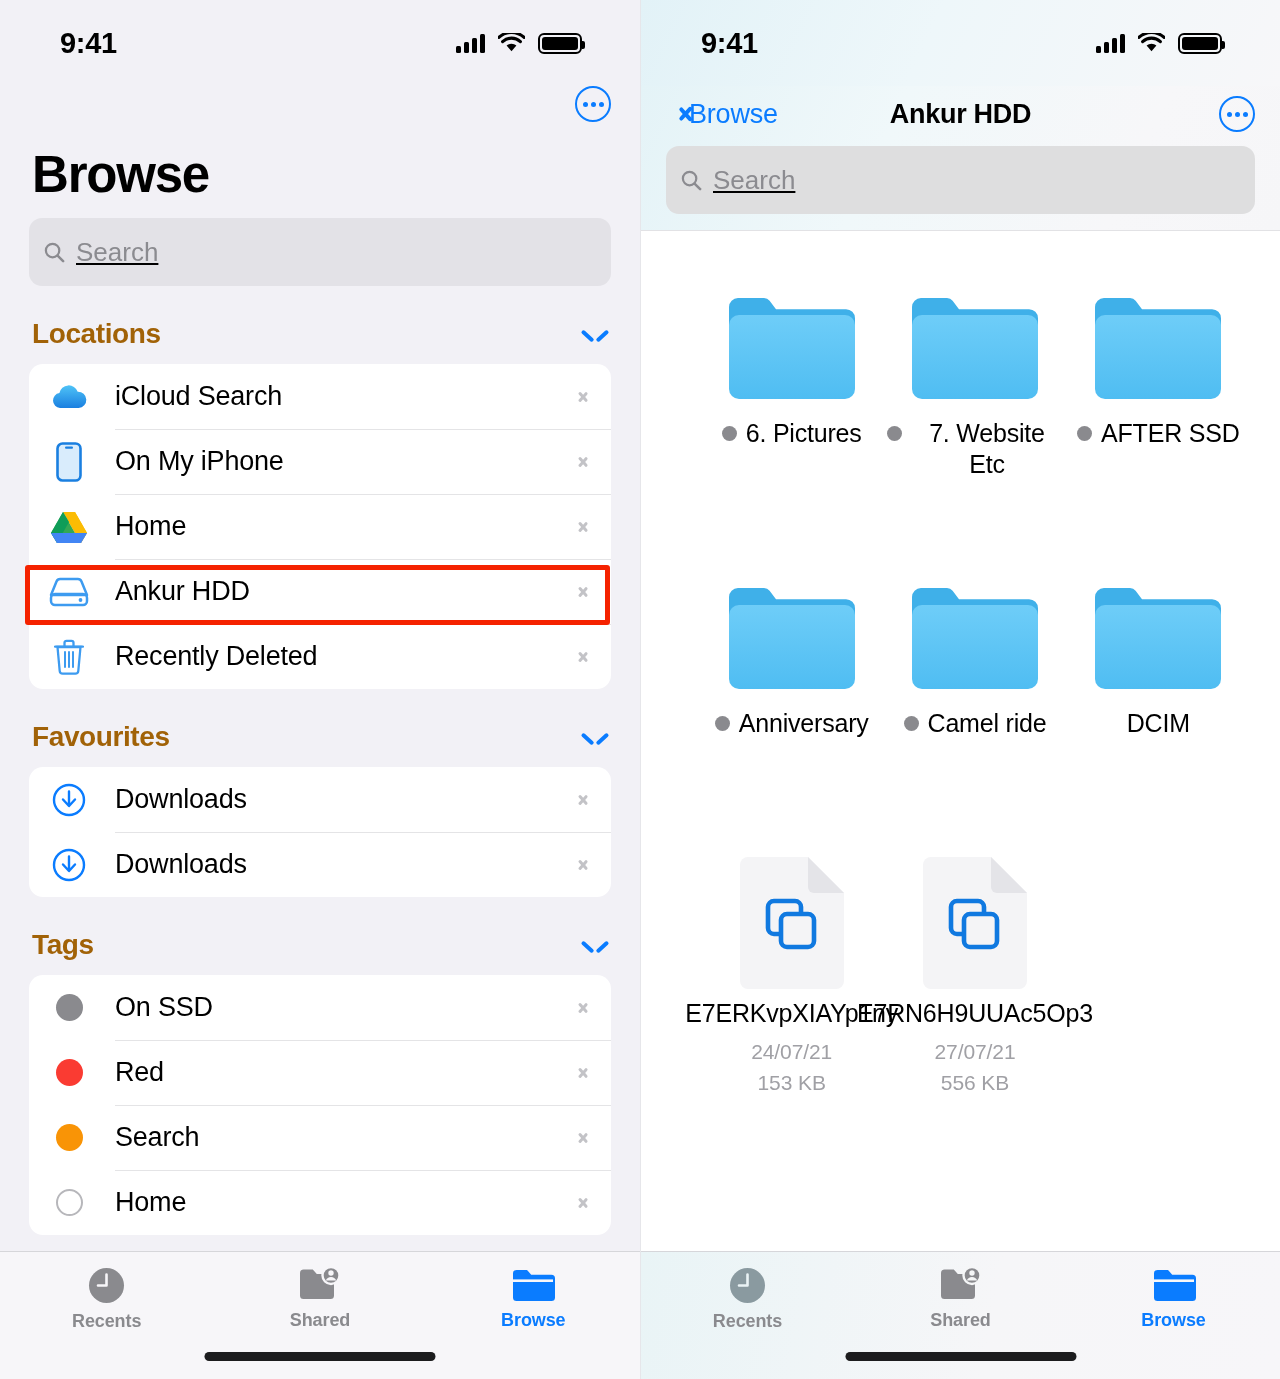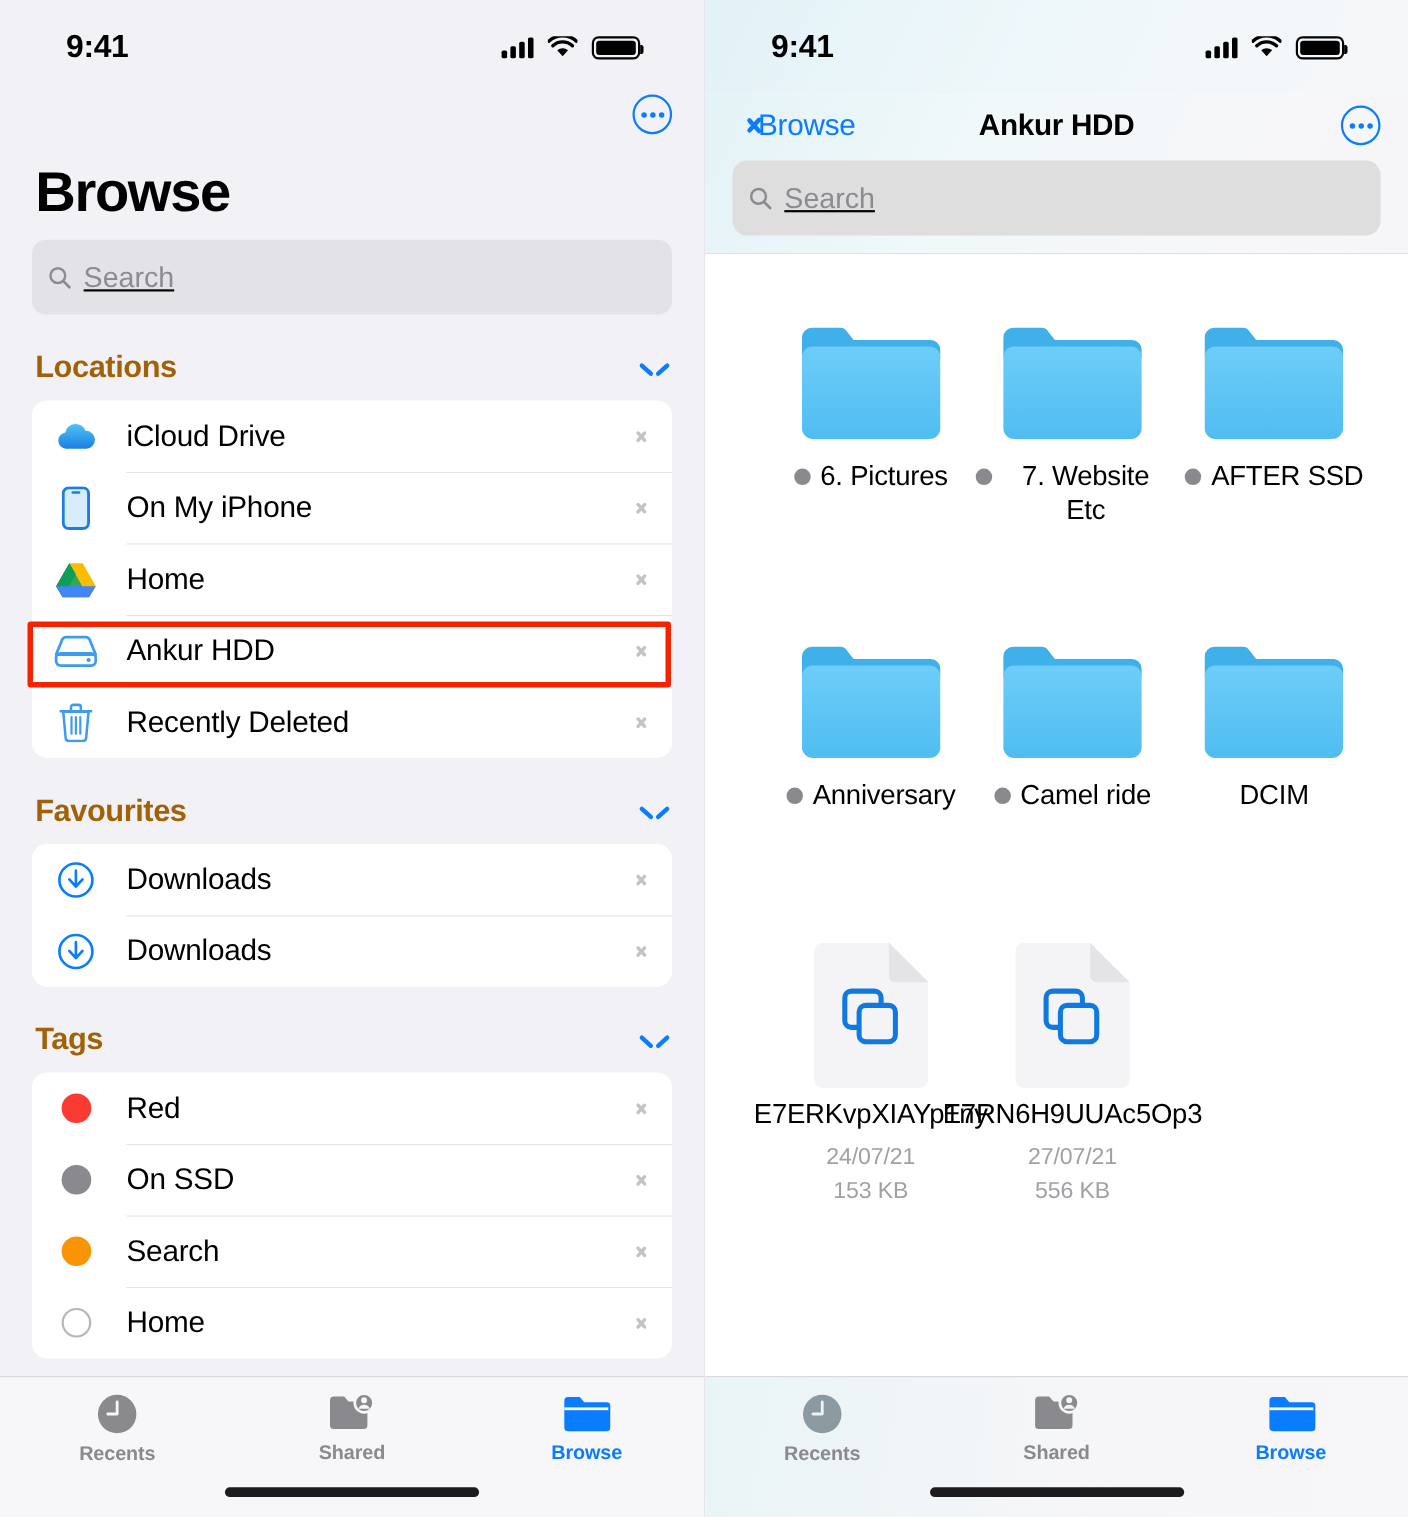--- a/index.html
+++ b/index.html
@@ -243,21 +243,21 @@
             <svg width="40" height="32" viewBox="0 0 40 32">
               <defs>
                   <linearGradient id="icl" x1="0" y1="0" x2="0" y2="1">
                 <stop offset="0%" stop-color="#4fc3f7"></stop>
                     <stop offset="100%" stop-color="#1a7fe0"></stop>
                   </linearGradient>
                 </defs>
               <path d="M11 27 a7.5 7.5 0 0 1 -0.6 -14.9 a9.5 9.5 0 0 1 18.3 -1.4 a6.8 6.8 0 0 1 0.9 16.3 Z" fill="url(#icl)"></path>
             </svg>
           </span>
-          <span class="lbl">iCloud Drive</span>
+          <span class="lbl">iCloud Search</span>
           <span class="chev-right"></span>
         </div>
 
         <div class="row">
           <span class="ico">
             <svg width="26" height="40" viewBox="0 0 26 40">
               <rect x="1.5" y="1.5" width="23" height="37" rx="5" fill="#d9ecfc" stroke="#1a7fe0" stroke-width="2.6"></rect>
               <rect x="9" y="4.6" width="8" height="2.2" rx="1.1" fill="#1a7fe0"></rect>
             </svg>
           </span>
@@ -333,30 +333,30 @@
         </div>
       </div>
 
       <div class="section-head">
         <span class="t">Tags</span>
         <span class="chev-down"></span>
       </div>
       <div class="card">
         <div class="row">
           <span class="ico">
+            <i class="tagdot" style="background:#8a8a8e;display:block"></i>
+          </span>
+          <span class="lbl">On SSD</span>
+          <span class="chev-right"></span>
+        </div>
+        <div class="row">
+          <span class="ico">
             <i class="tagdot" style="background:#fa3b32;display:block"></i>
           </span>
           <span class="lbl">Red</span>
-          <span class="chev-right"></span>
-        </div>
-        <div class="row">
-          <span class="ico">
-            <i class="tagdot" style="background:#8a8a8e;display:block"></i>
-          </span>
-          <span class="lbl">On SSD</span>
           <span class="chev-right"></span>
         </div>
         <div class="row">
           <span class="ico">
             <i class="tagdot" style="background:#f99406;display:block"></i>
           </span>
           <span class="lbl">Search</span>
           <span class="chev-right"></span>
         </div>
         <div class="row">

